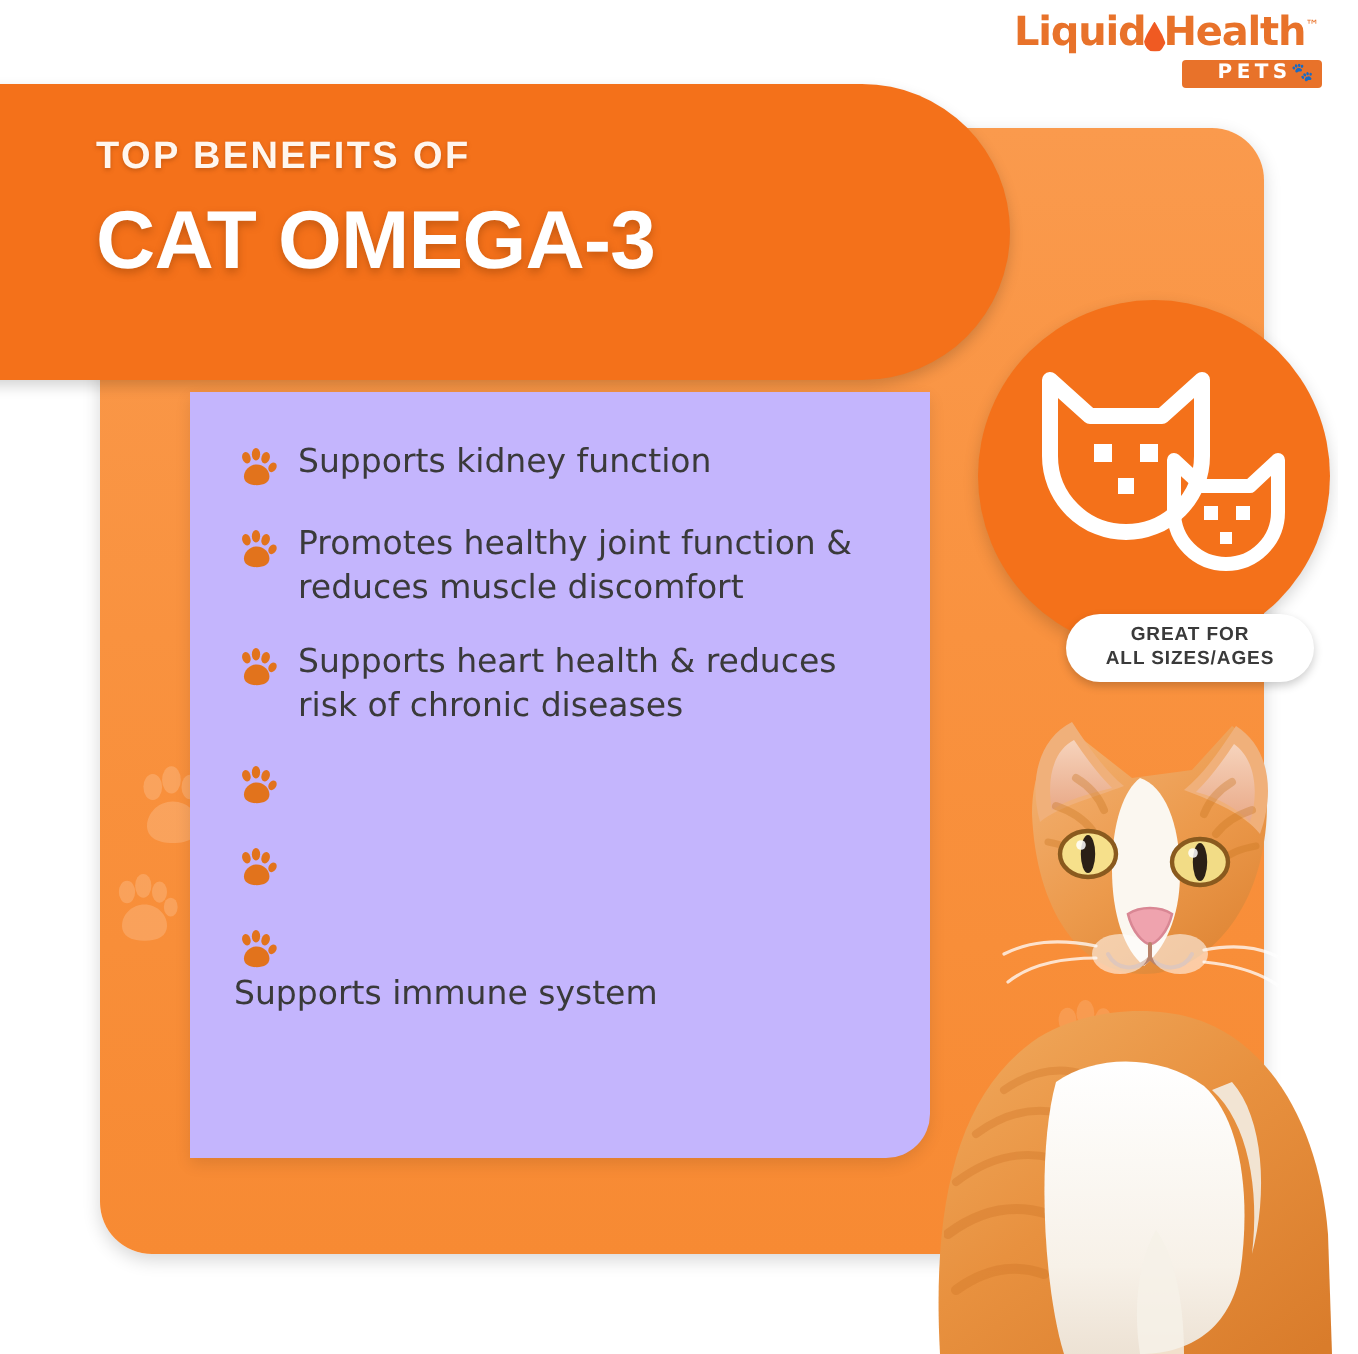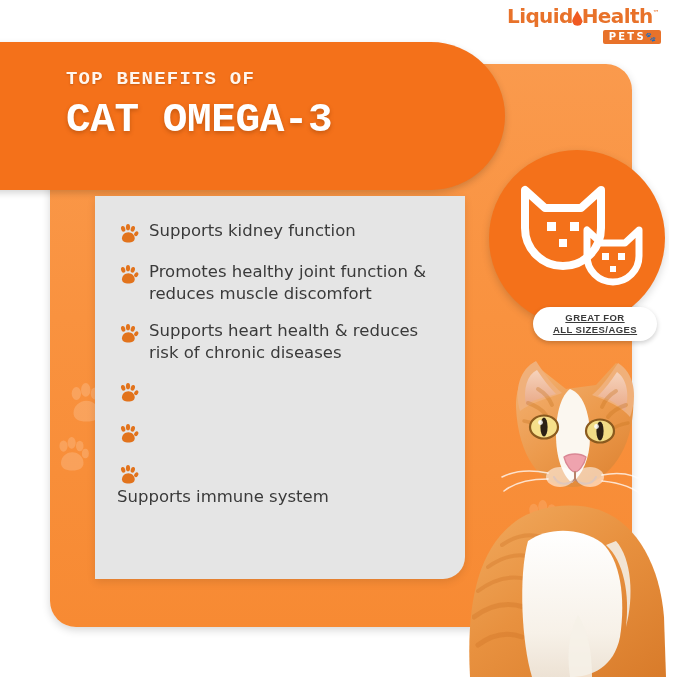--- a/index.html
+++ b/index.html
@@ -24,59 +24,59 @@
     display:inline-block;width:11px;height:15px;vertical-align:-3px;
     background:#F05A22;margin:0 -1px;
     border-radius:50% 50% 50% 50%/60% 60% 40% 40%;
     clip-path:polygon(50% 0%,85% 45%,100% 72%,78% 100%,22% 100%,0% 72%,15% 45%);
   }
   .logo-tm{font-size:7px;vertical-align:super;color:#E8722A;font-weight:normal;}
   .logo-pets{
     display:inline-block;background:#E8722A;color:#fff;
     font-family:"DejaVu Sans",sans-serif;font-weight:bold;
     font-size:10px;letter-spacing:2.2px;
-    padding:1px 4px 1px 6px;border-radius:2px;margin-top:2px;line-height:11px;
+    padding:1px 4px 1px 18px;border-radius:2px;margin-top:2px;line-height:11px;
   }
   .logo-pets .pw{letter-spacing:0;font-size:9px;}
 
   
   .panel{
     position:absolute;left:50px;top:64px;width:582px;height:563px;
     background:linear-gradient(180deg,#FA9A4D 0%,#F9923F 45%,#F78A33 100%);
     border-radius:26px;
     box-shadow:0 3px 9px rgba(0,0,0,.16);
     overflow:hidden;
   }
   .wm{position:absolute;opacity:.17;}
   .wm svg{display:block;}
 
   
   .header-pill{
     position:absolute;left:-40px;top:42px;width:545px;height:148px;
     background:#F4711A;border-radius:0 78px 78px 0;
     box-shadow:0 3px 7px rgba(0,0,0,.17);
   }
-  .header-inner{position:absolute;left:106px;top:26px;font-family:Liberation Mono, monospace;}
+  .header-inner{position:absolute;left:88px;top:26px;}
   .kicker{
     color:#FFF6EE;font-weight:bold;font-size:19px;
     letter-spacing:1.2px;line-height:22px;
     text-shadow:0 1px 2px rgba(120,50,0,.35);
     white-space:nowrap;
   }
   .headline{
     color:#FFFFFF;font-weight:bold;font-size:41px;
     letter-spacing:-.4px;line-height:52px;margin-top:4px;
     text-shadow:0 2px 4px rgba(120,50,0,.38);
     white-space:nowrap;
   }
 
   
   .card{
     position:absolute;left:95px;top:196px;width:370px;height:383px;
-    background:#e5e5e5;border-radius:0 0 22px 0;
+    background:#c4b5fd;border-radius:0 0 22px 0;
     box-shadow:0 3px 8px rgba(0,0,0,.10);
   }
   .benefits{position:absolute;left:22px;top:24px;right:10px;}
   .b-row{display:flex;align-items:flex-start;margin-bottom:16px;}
   .b-row:last-child{margin-bottom:0;flex-direction:column;}
   .paw{flex:0 0 auto;width:22px;height:22px;margin:3px 10px 0 0;}
   .paw svg{display:block;}
   .b-text{
     color:#3A3A3A;font-size:16.5px;line-height:21.5px;
     font-family:"DejaVu Sans",sans-serif;
@@ -93,21 +93,21 @@
 
   
   .badge{
     position:absolute;left:533px;top:307px;width:124px;height:34px;
     background:#FFFFFF;border-radius:17px;
     box-shadow:0 2px 5px rgba(0,0,0,.20);
     display:flex;flex-direction:column;align-items:center;justify-content:center;
   }
   .badge span{
     color:#3A3A3A;font-weight:bold;font-size:9.5px;
-    letter-spacing:.45px;line-height:12px;white-space:nowrap;text-decoration:underline;
+    letter-spacing:.45px;line-height:12px;white-space:nowrap;
   }
 
   
   .cat-photo{position:absolute;left:420px;top:345px;width:259px;height:332px;overflow:hidden;}
   .cat-photo svg{display:block;}
 </style>
 </head>
 <body>
 
 <div id="stage">

